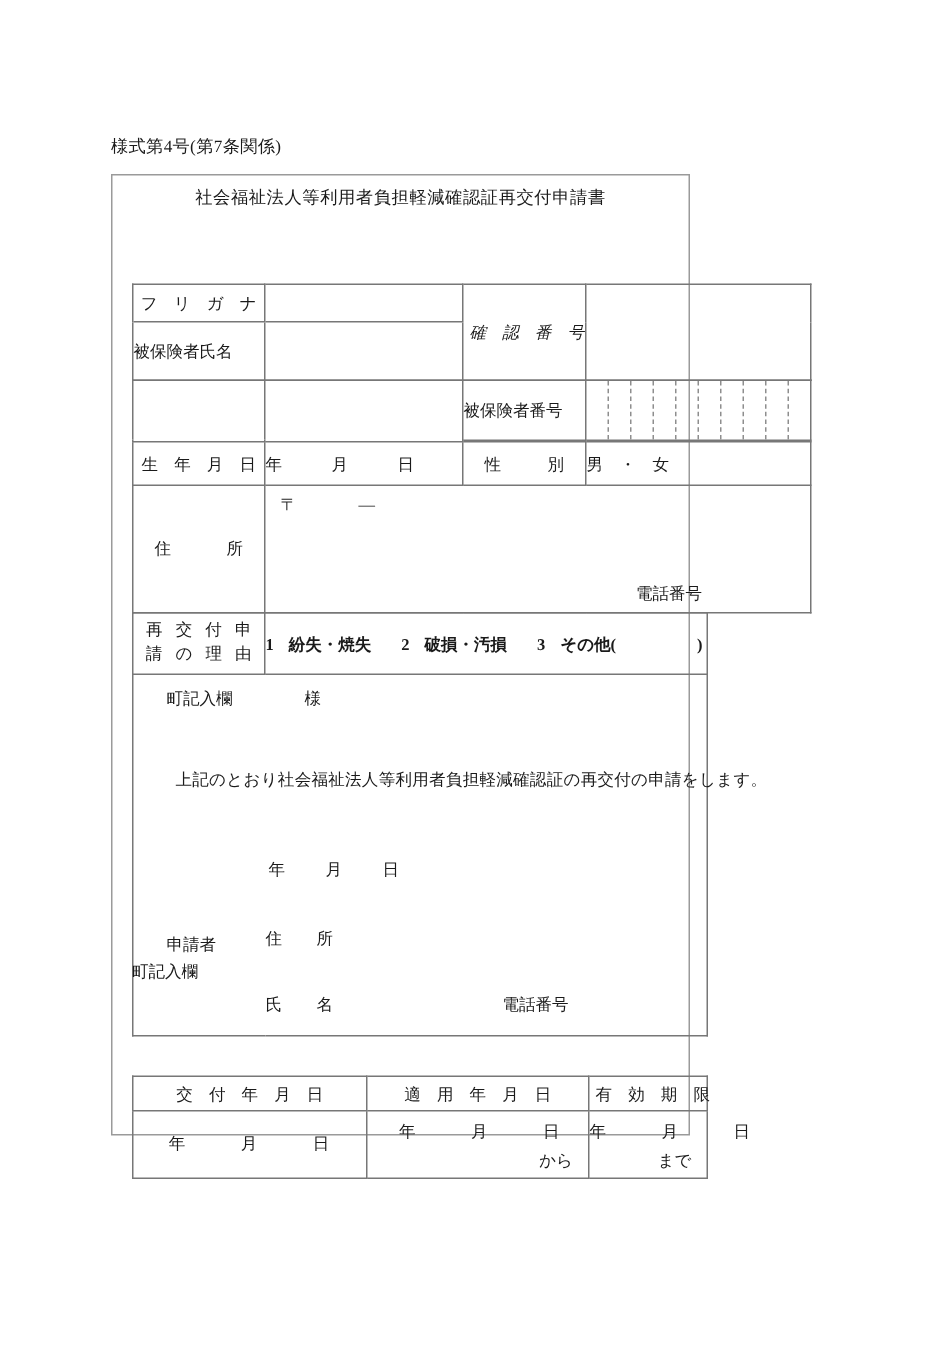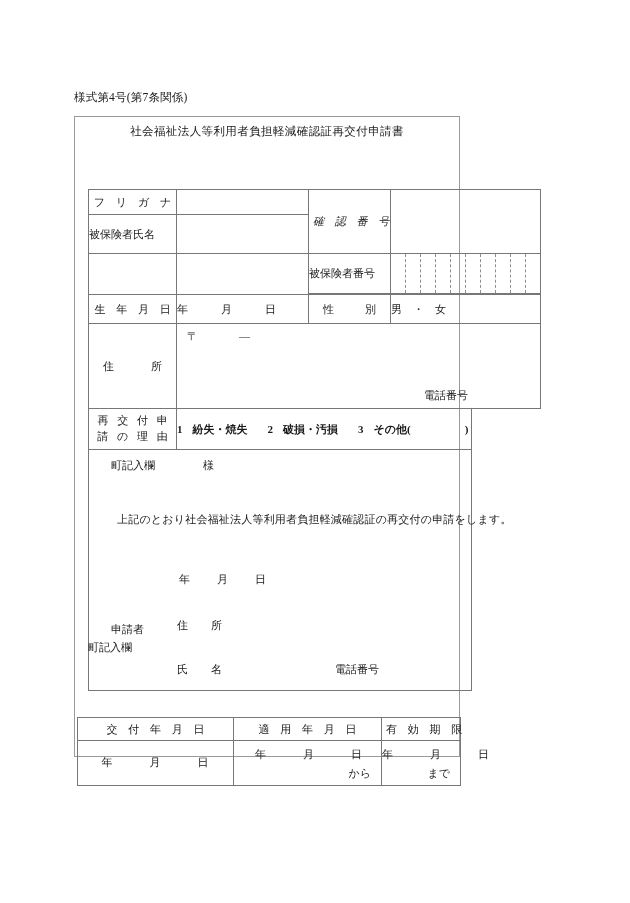--- a/index.html
+++ b/index.html
@@ -212,21 +212,21 @@
   
   .town-label {
     position: absolute;
     left: 13px;
     top: 523px;
     font-size: 11px;
     white-space: nowrap;
   }
   .tbl-town {
     position: absolute;
-    left: 2px;
+    left: 13px;
     top: 554px;
     width: 452px;
   }
   .tbl-town td.hdr { height: 22px; }
   .tbl-town td.val { height: 44px; vertical-align: top; }
 
   .ymd-right {
     display: block;
     text-align: right;
     padding: 6px 18px 0 0;

